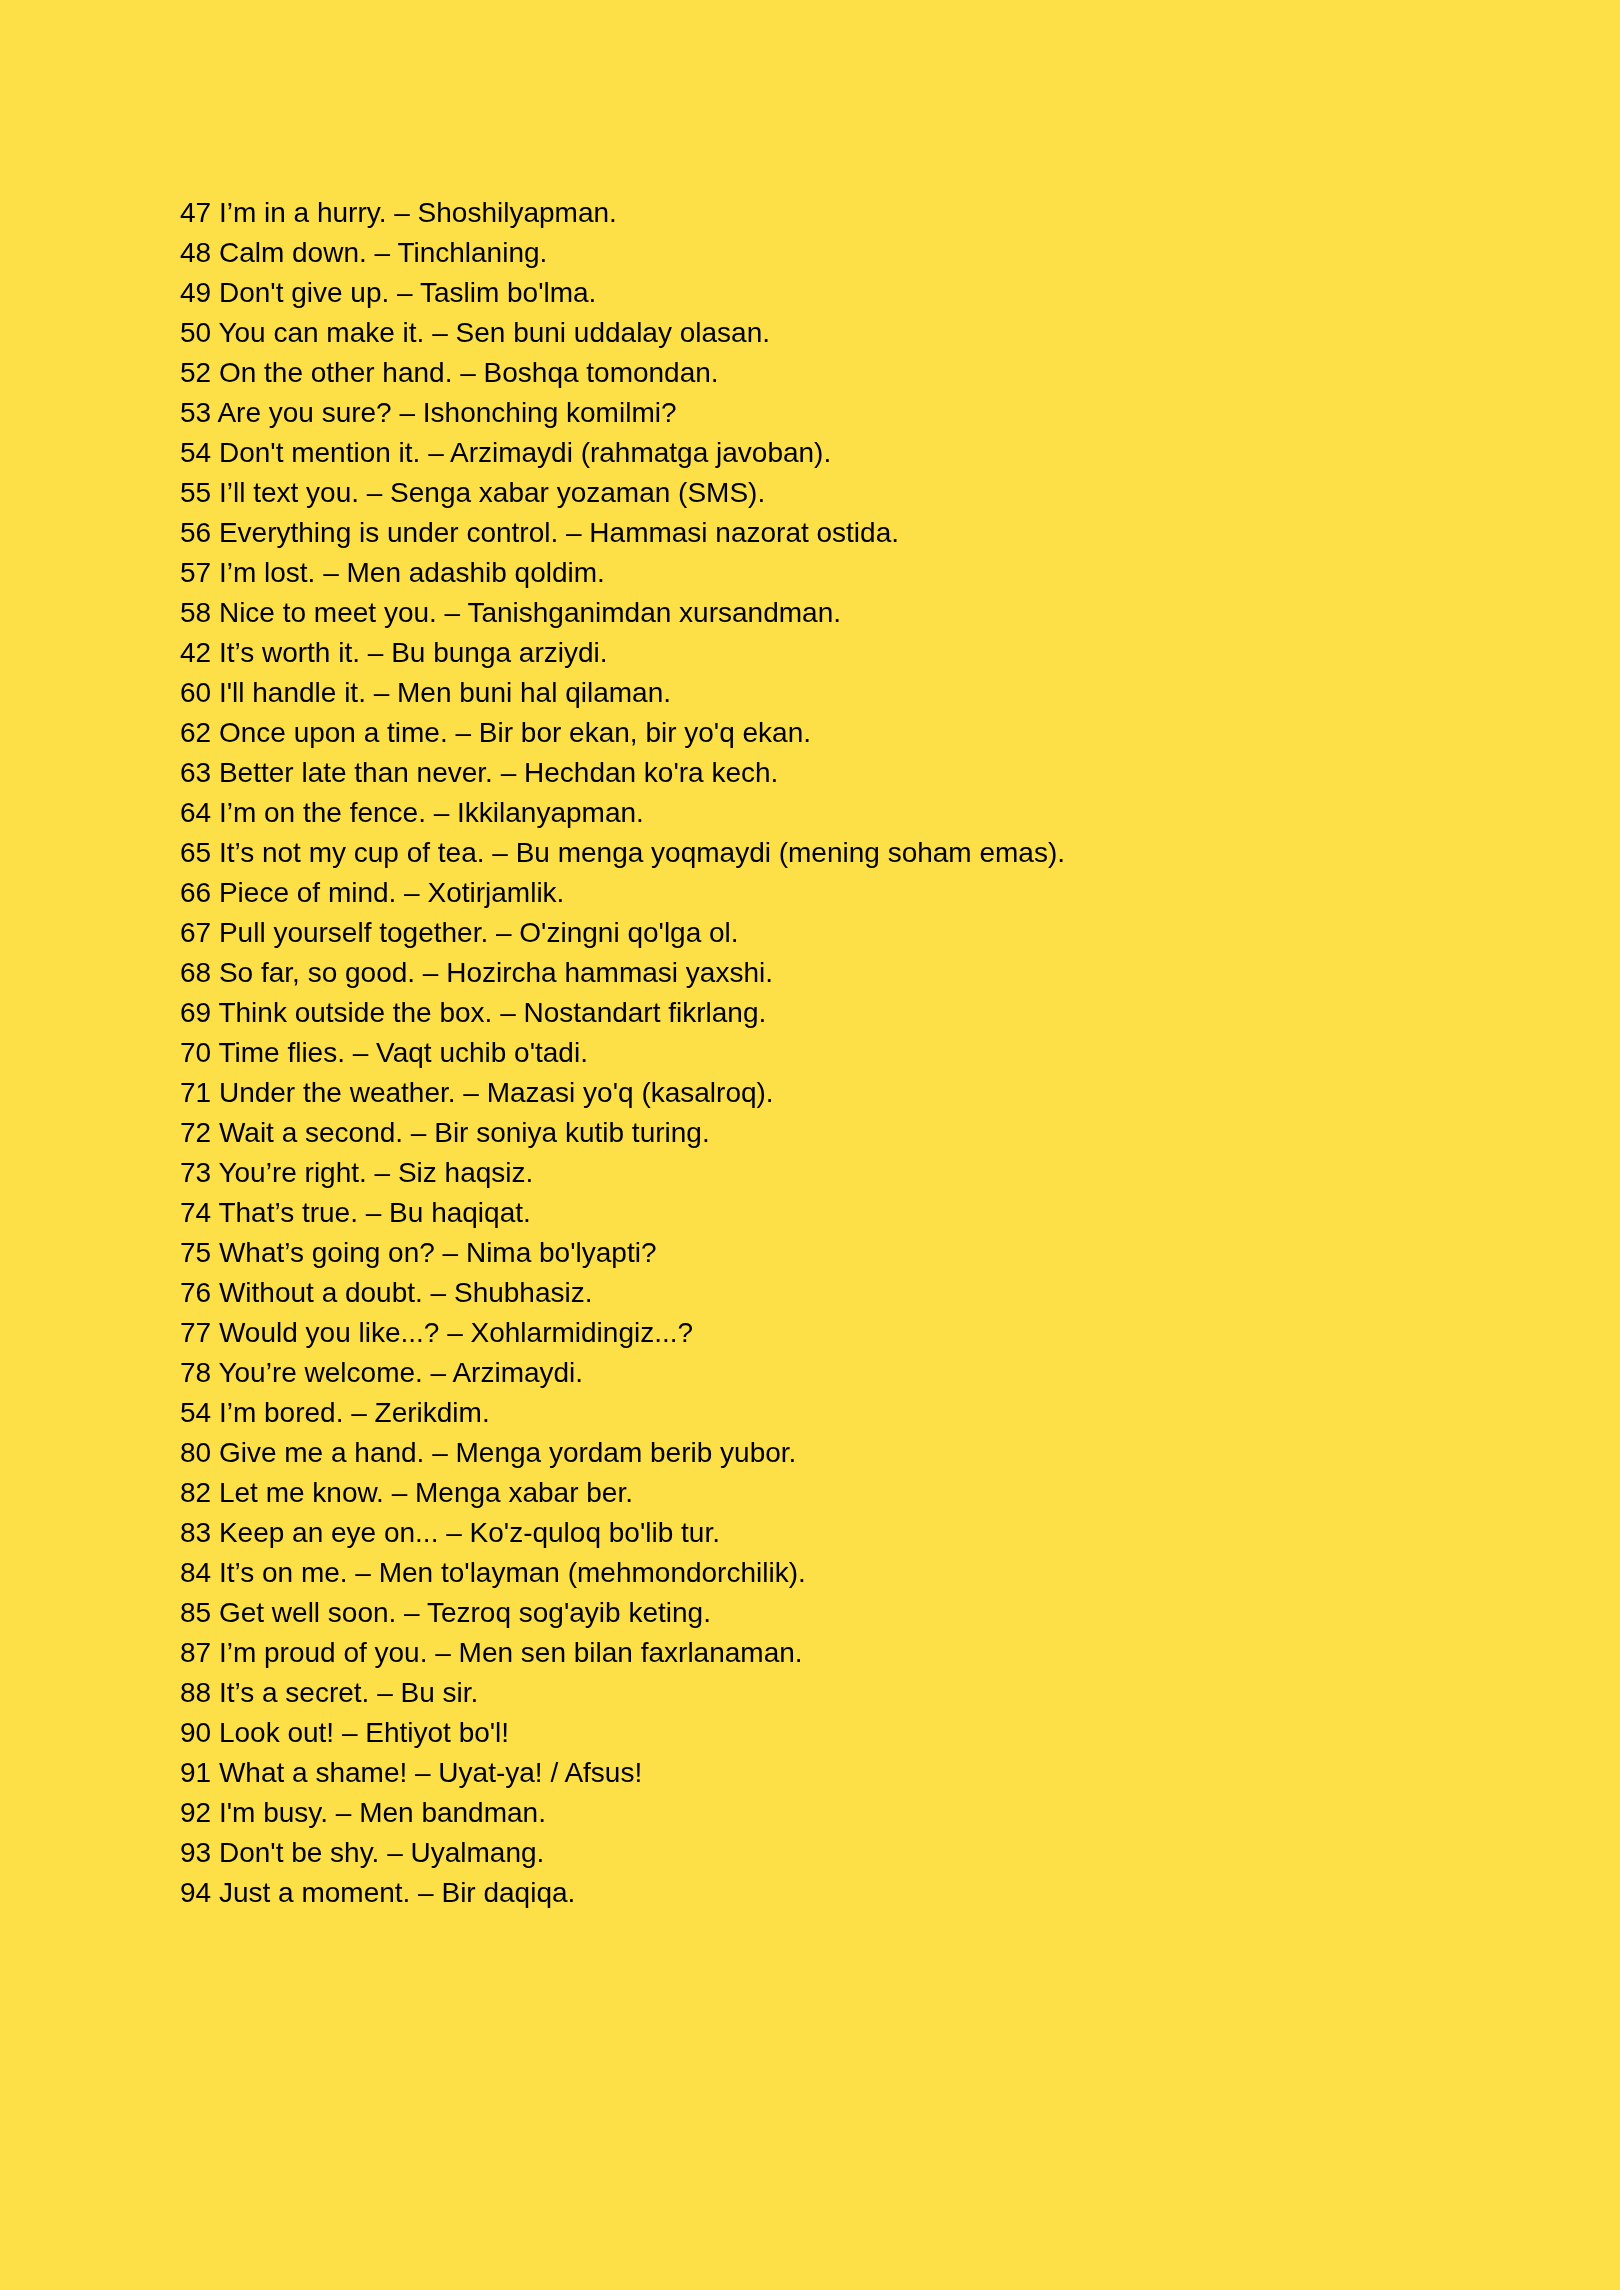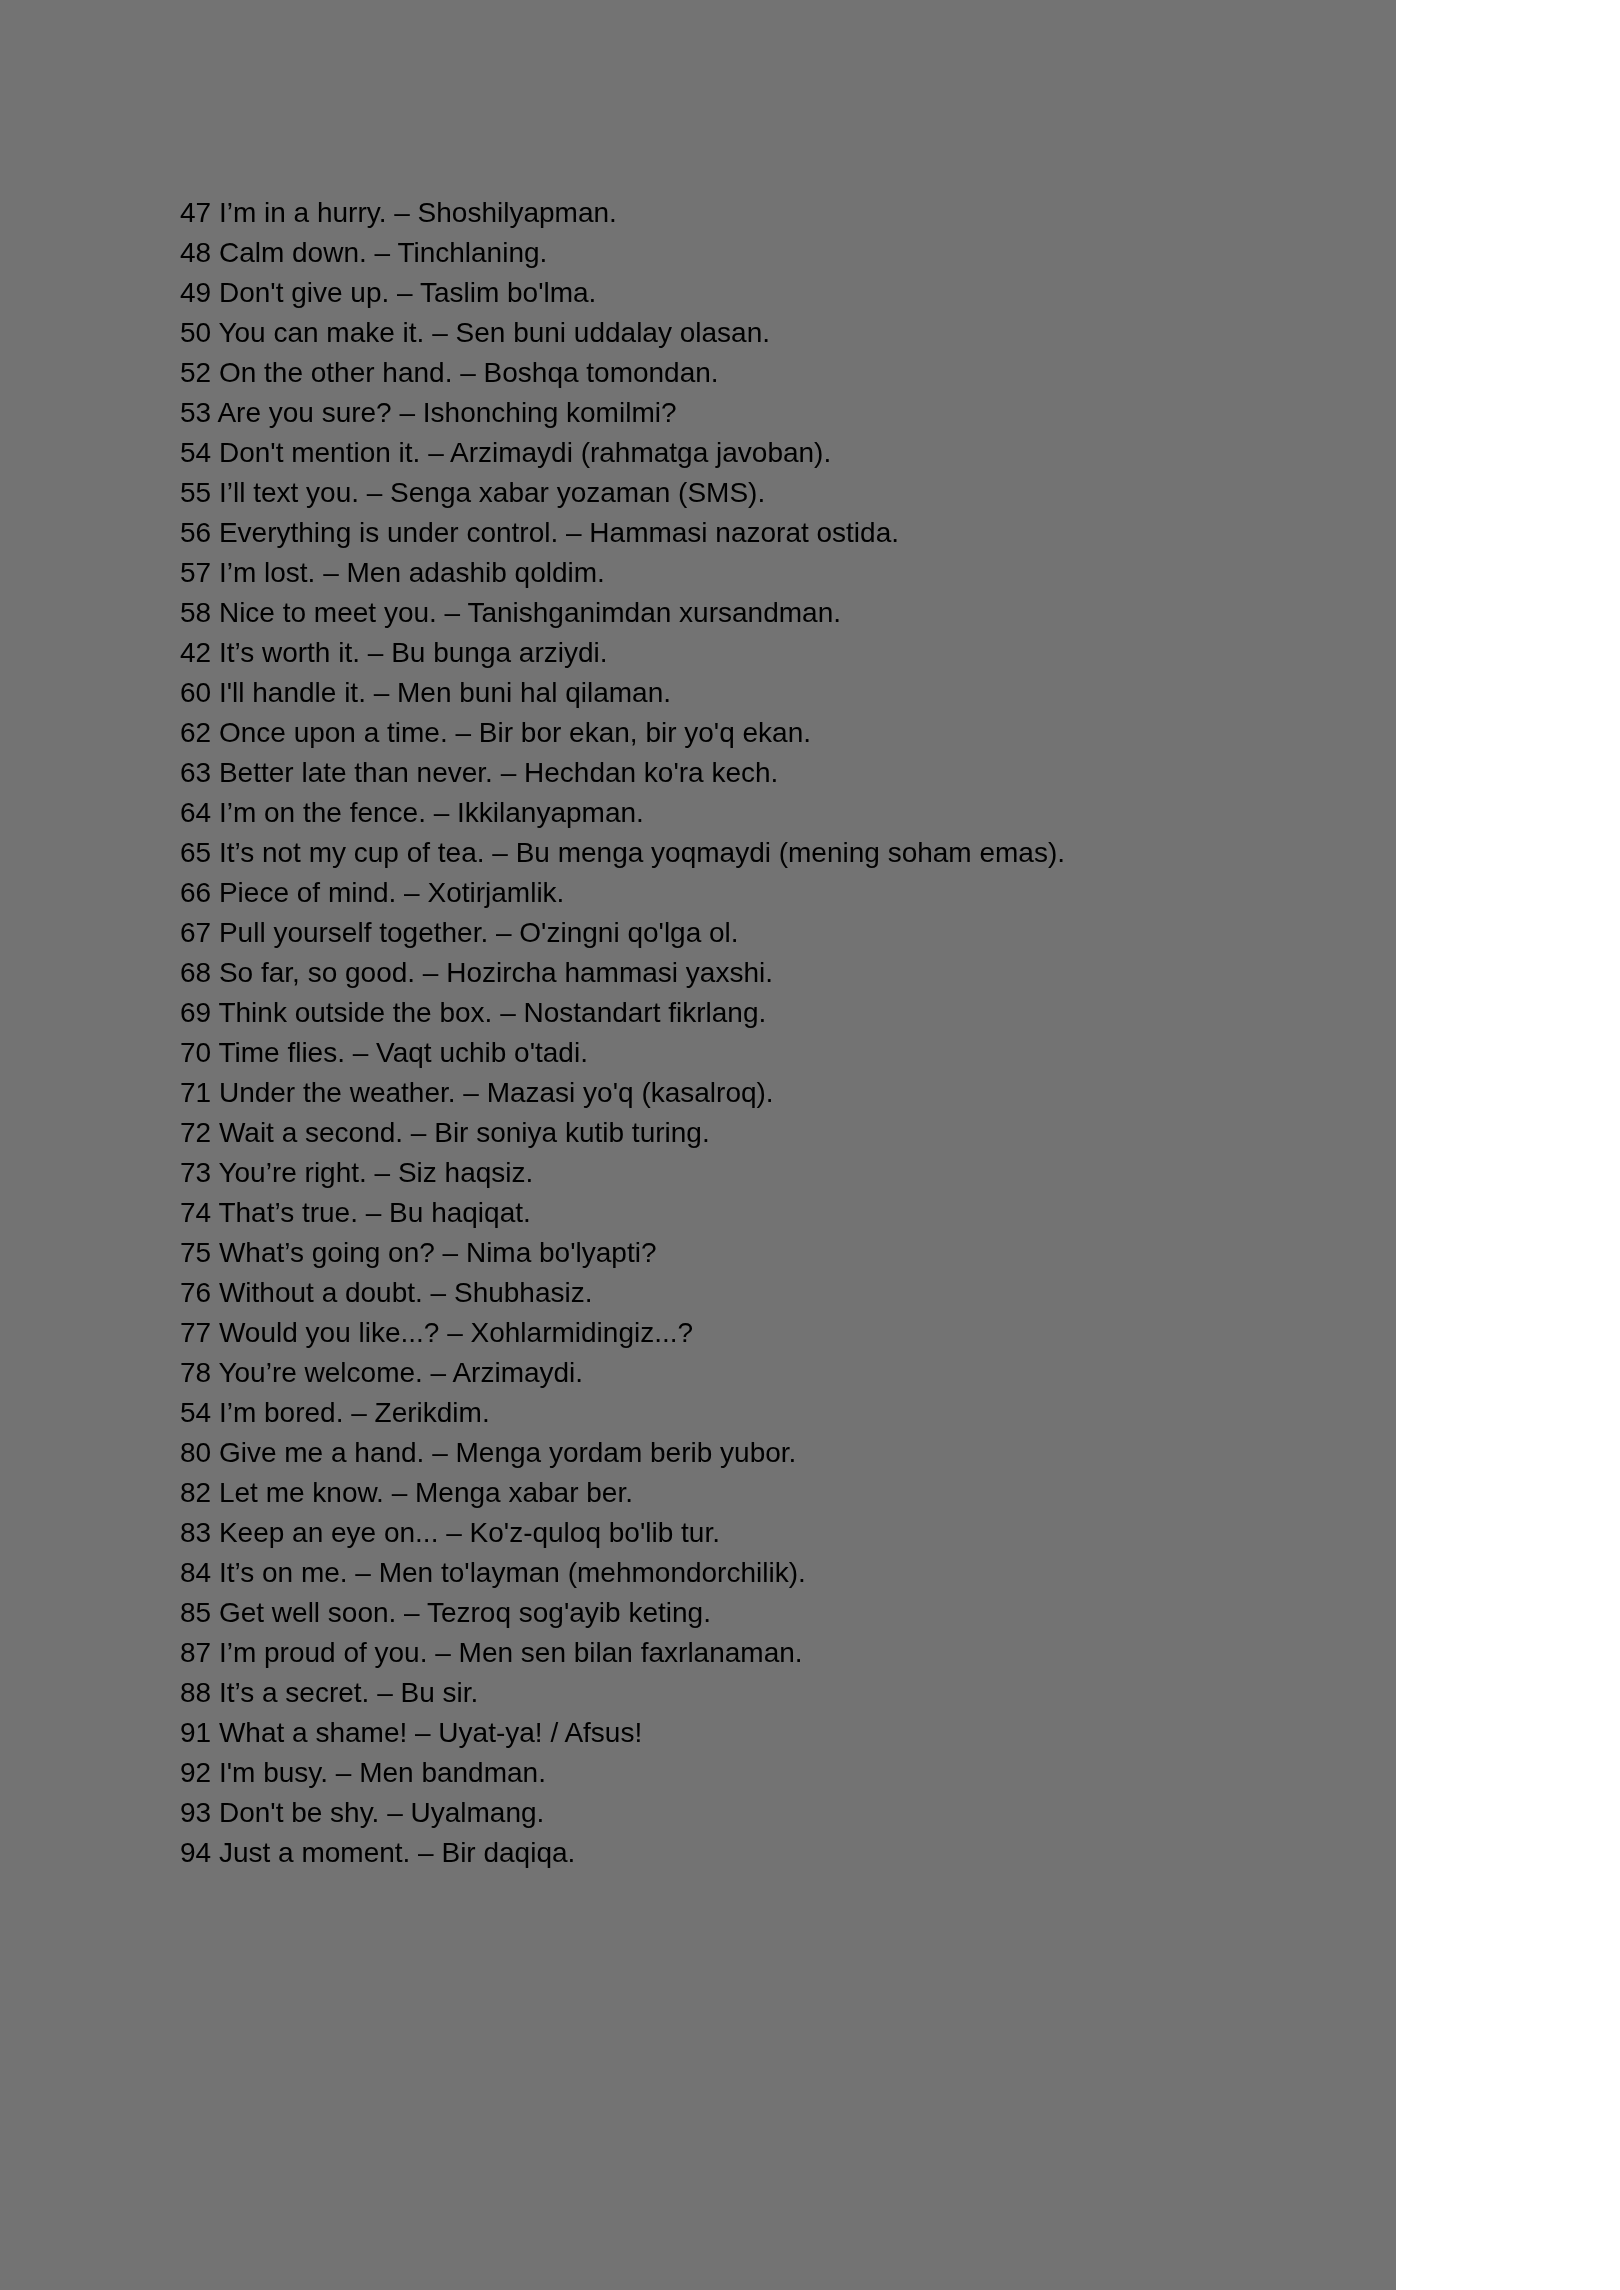--- a/index.html
+++ b/index.html
@@ -12,23 +12,23 @@
     height: 2291px;
     position: relative;
     font-family: "Liberation Sans", sans-serif;
     color: #000000;
     overflow: hidden;
   }
   .page {
     position: absolute;
     top: 0;
     left: 0;
-    width: 1396px;
+    width: 1620px;
     height: 2291px;
-    background: #737373;
+    background: #fde047;
   }
   .phrase-list {
     position: absolute;
     top: 193px;
     left: 180px;
     width: 1333px;
     font-size: 28px;
     line-height: 40px;
     white-space: nowrap;
     letter-spacing: 0;
@@ -73,19 +73,20 @@
       <div class="line">77 Would you like...? – Xohlarmidingiz...?</div>
       <div class="line">78 You’re welcome. – Arzimaydi.</div>
       <div class="line">54 I’m bored. – Zerikdim.</div>
       <div class="line">80 Give me a hand. – Menga yordam berib yubor.</div>
       <div class="line">82 Let me know. – Menga xabar ber.</div>
       <div class="line">83 Keep an eye on... – Ko'z-quloq bo'lib tur.</div>
       <div class="line">84 It’s on me. – Men to'layman (mehmondorchilik).</div>
       <div class="line">85 Get well soon. – Tezroq sog'ayib keting.</div>
       <div class="line">87 I’m proud of you. – Men sen bilan faxrlanaman.</div>
       <div class="line">88 It’s a secret. – Bu sir.</div>
+      <div class="line">90 Look out! – Ehtiyot bo'l!</div>
       <div class="line">91 What a shame! – Uyat-ya! / Afsus!</div>
       <div class="line">92 I'm busy. – Men bandman.</div>
       <div class="line">93 Don't be shy. – Uyalmang.</div>
       <div class="line">94 Just a moment. – Bir daqiqa.</div>
     </div>
 </div>
 
 
 </body></html>

